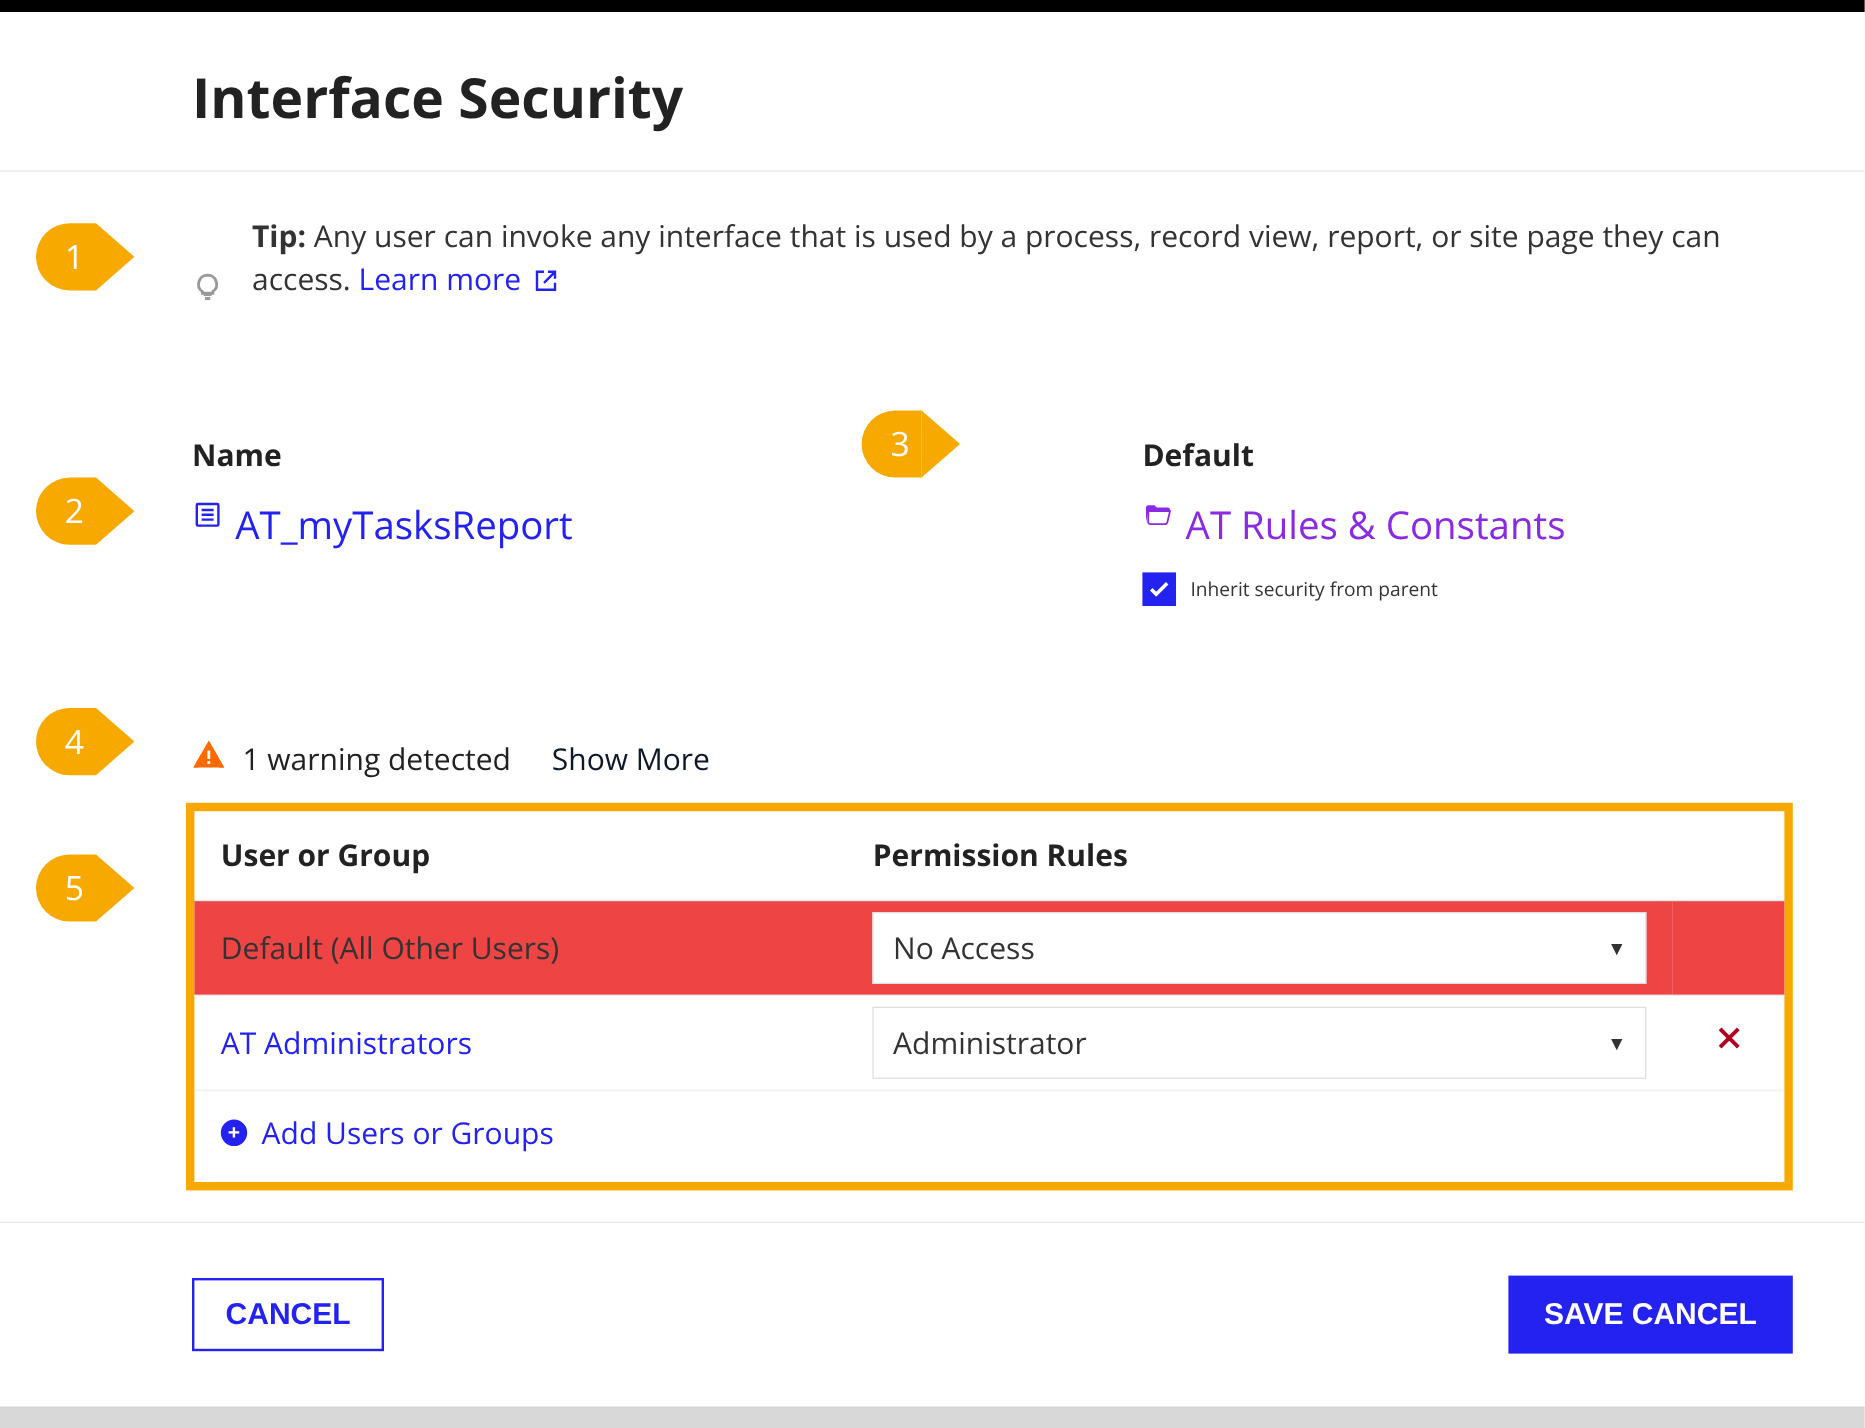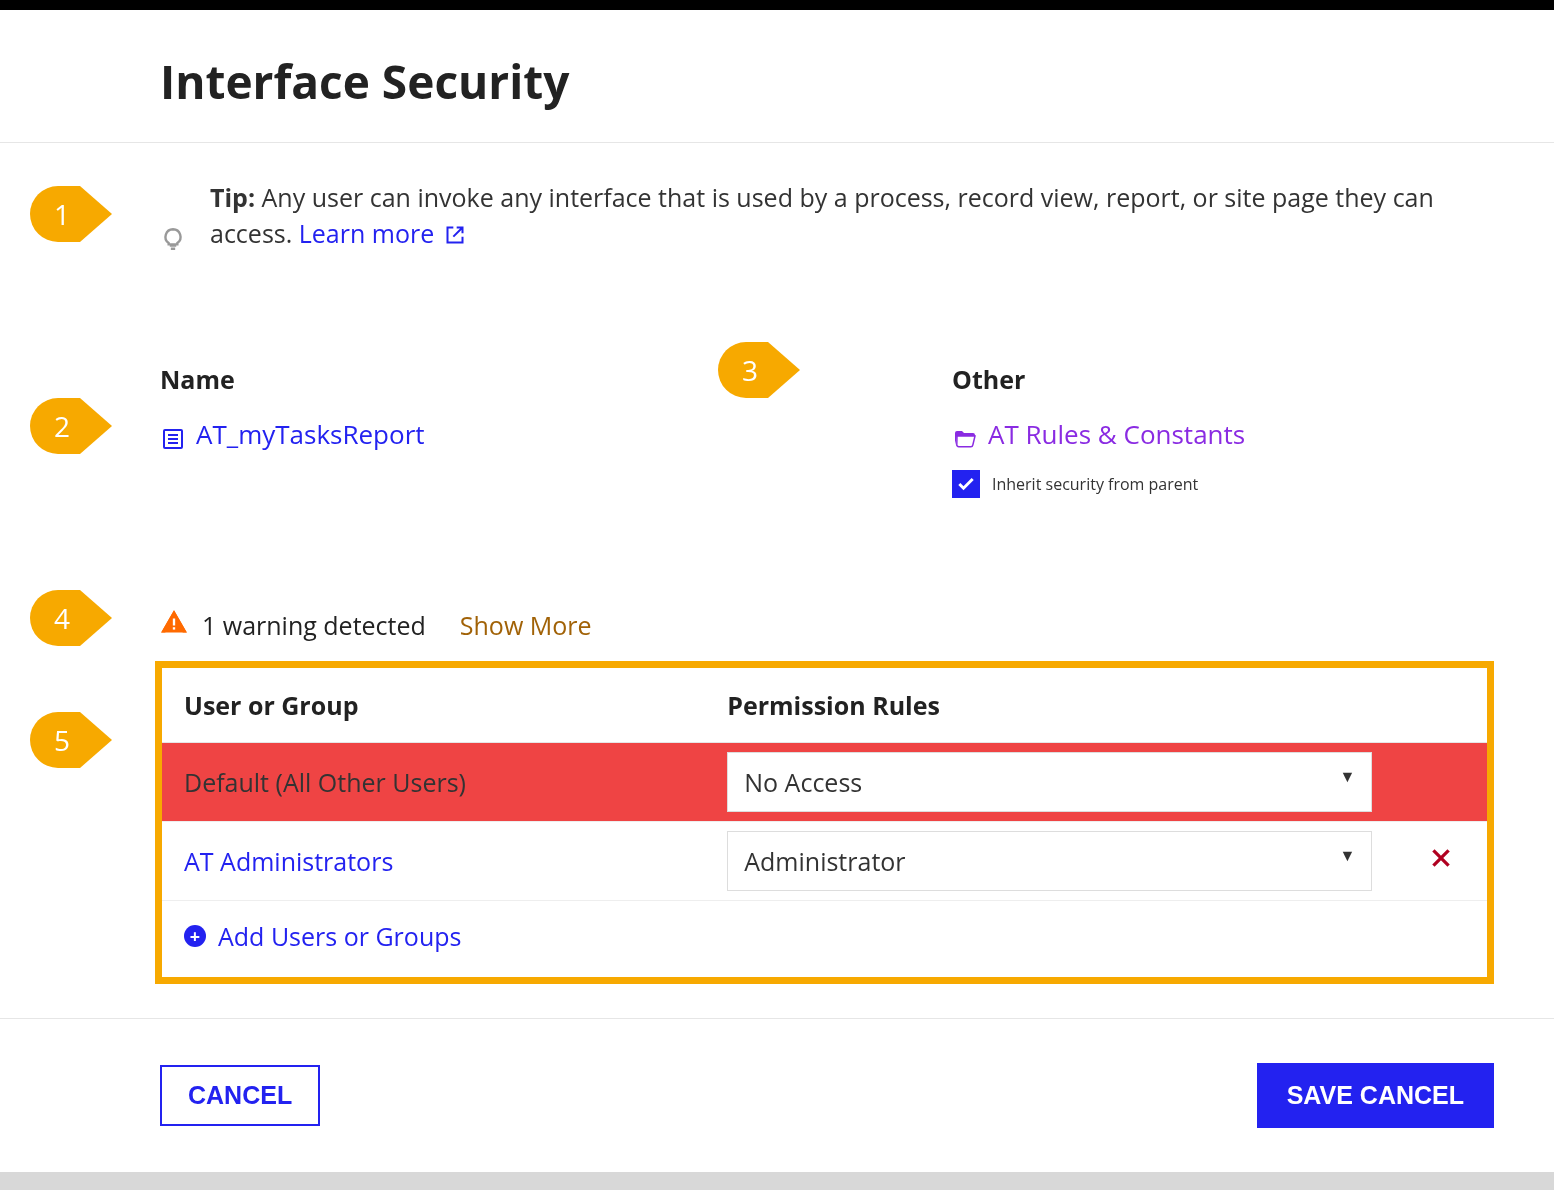--- a/index.html
+++ b/index.html
@@ -74,23 +74,23 @@
   
   .two-col {
     display:flex;
     padding: 110px 60px 0 160px;
     gap: 250px;
   }
   .col { flex: 1; }
   .field-label { font-weight:700; font-size:25px; margin-bottom: 20px; }
   .obj-link {
     display:flex;
-    align-items:flex-end;
+    align-items:flex-start;
     gap: 10px;
-    font-size:26px;
+    font-size:32px;
     color:#2322f0;
     cursor:pointer;
   }
   .obj-link.purple { color:#8a2be2; }
   .obj-icon { width:26px; height:26px; display:inline-flex; align-items:center; justify-content:center; }
 
   .checkbox-row {
     display:flex;
     align-items:center;
     gap: 12px;
@@ -111,21 +111,21 @@
   
   .warning-row {
     display:flex;
     align-items:center;
     gap: 14px;
     padding: 110px 60px 0 160px;
     font-size:25px;
   }
   .warn-icon { color:#ff6a00; }
   .warn-text { color:#222; }
-  .show-more { color:#a16207; margin-left: 20px; cursor:pointer;text-align:center; }
+  .show-more { color:#0f172a; margin-left: 20px; cursor:pointer;text-align:center; }
 
   
   .table-wrap {
     margin: 18px 60px 0 155px;
     border: 7px solid #f7a900;
     background:#fff;
     padding: 0;
   }
   .ptable {
     width:100%;
@@ -142,21 +142,21 @@
     font-size:25px;
     padding: 8px 22px;
     border-bottom:1px solid #eee;
     vertical-align: middle;
   }
   .ptable tr.zebra td { background:#ef4444; }
   .ug-default { color:#333; padding:14px 0; display:inline-block;}
   .ug-link { color:#2322f0; cursor:pointer; padding:14px 0; display:inline-block;}
   .perm-select {
     display:flex;
-    align-items:flex-start;
+    align-items:center;
     justify-content:space-between;
     border:1px solid #ddd;
     padding: 12px 16px;
     background:#fff;
     cursor:pointer;
     font-size:25px;
     color:#333;
   }
   .caret { font-size:16px; color:#333; }
   .del-icon { color:#b00020; cursor:pointer; font-size:32px; text-align:center; }
@@ -267,21 +267,21 @@
             <rect x="3" y="3" width="18" height="18" rx="1"></rect>
             <line x1="7" y1="8" x2="17" y2="8"></line>
               <line x1="7" y1="12" x2="17" y2="12"></line>
               <line x1="7" y1="16" x2="17" y2="16"></line>
           </svg>
         </span>
         <span>AT_myTasksReport</span>
       </div>
     </div>
     <div class="col">
-      <div class="field-label">Other</div>
+      <div class="field-label">Default</div>
       <div class="obj-link purple">
         <span class="obj-icon">
           <svg width="24" height="24" viewBox="0 0 24 24" fill="#8a2be2">
             <path d="M2 6a2 2 0 0 1 2-2h5l2 2h9a2 2 0 0 1 2 2v1H4l-2 9V6z"></path>
             <path d="M4 9h18l-2.2 9.2a2 2 0 0 1-2 1.6H5.8a2 2 0 0 1-2-2.3L4 9z" fill="#fff" stroke="#8a2be2" stroke-width="1.5"></path>
           </svg>
         </span>
         <span>AT Rules &amp; Constants</span>
       </div>
       <div class="checkbox-row">

